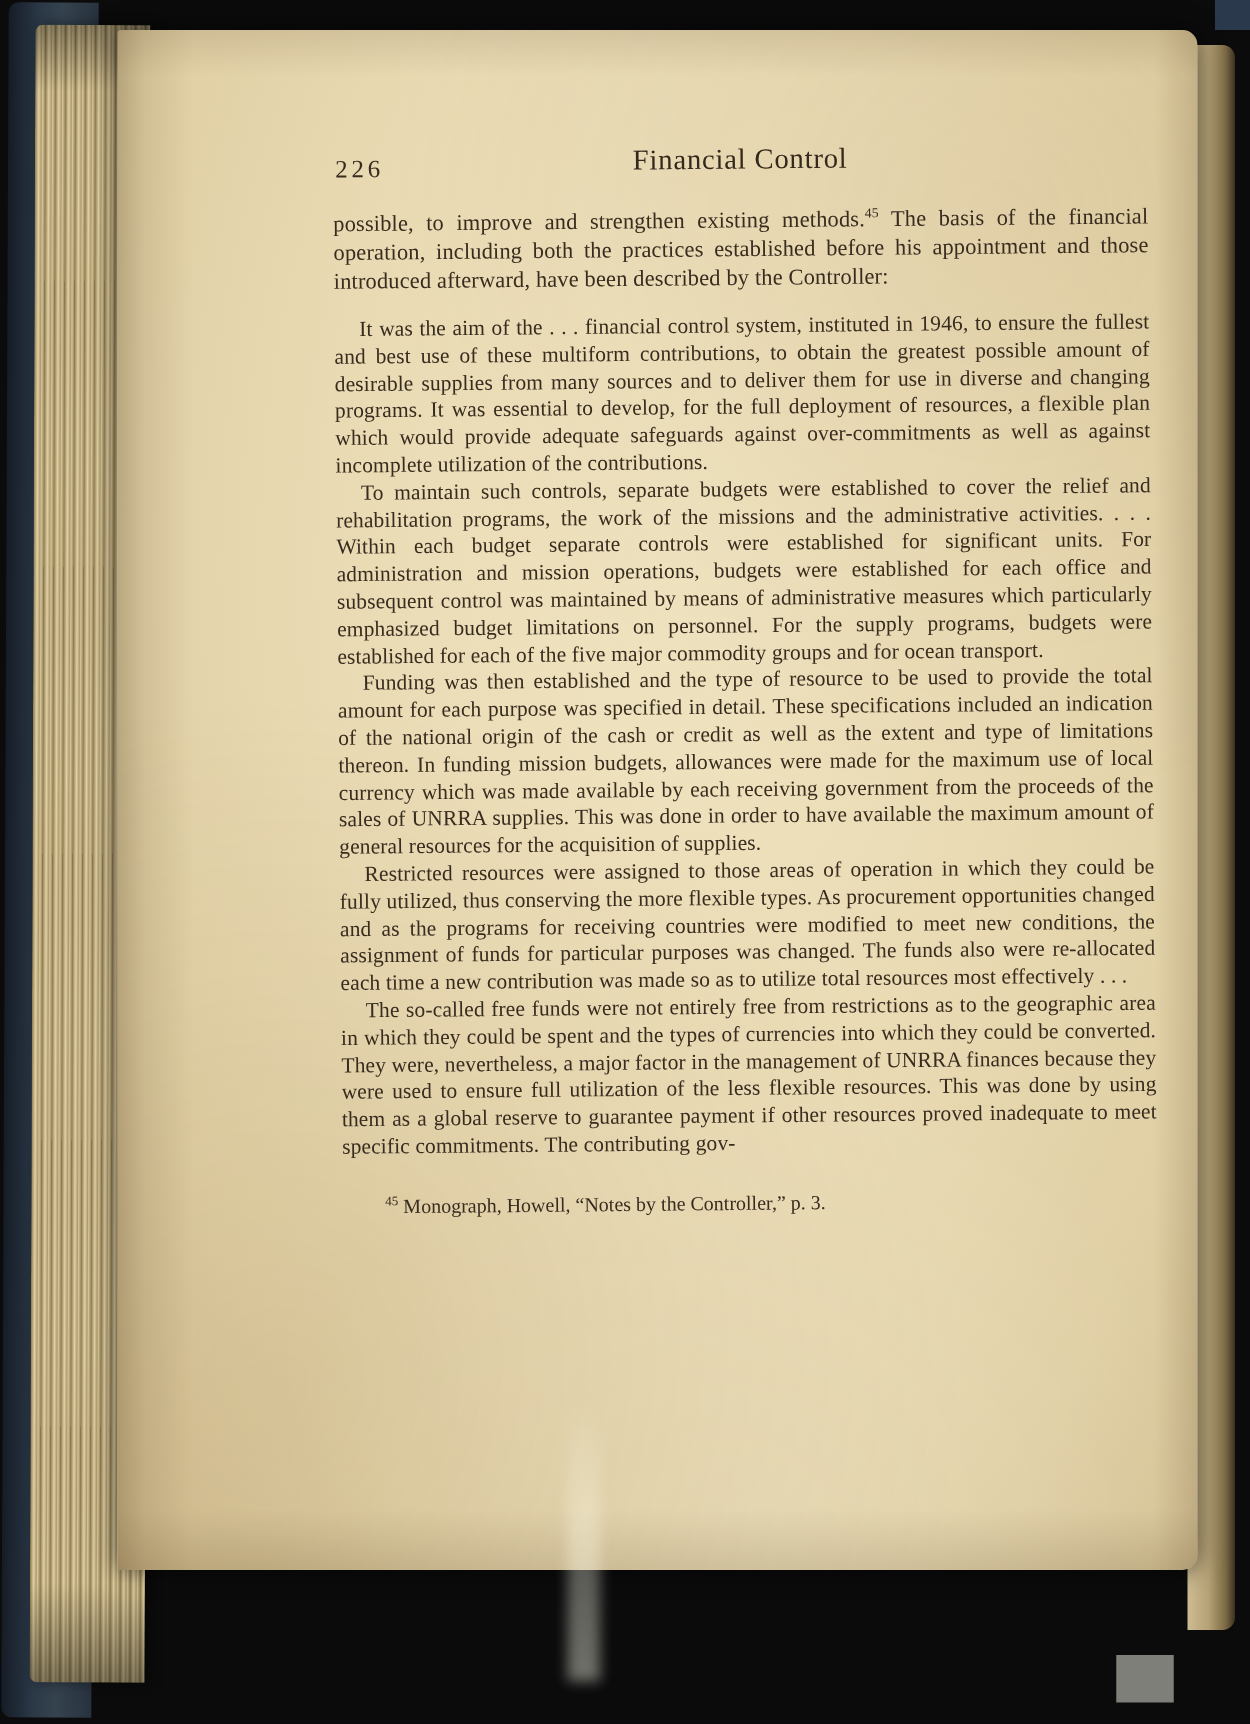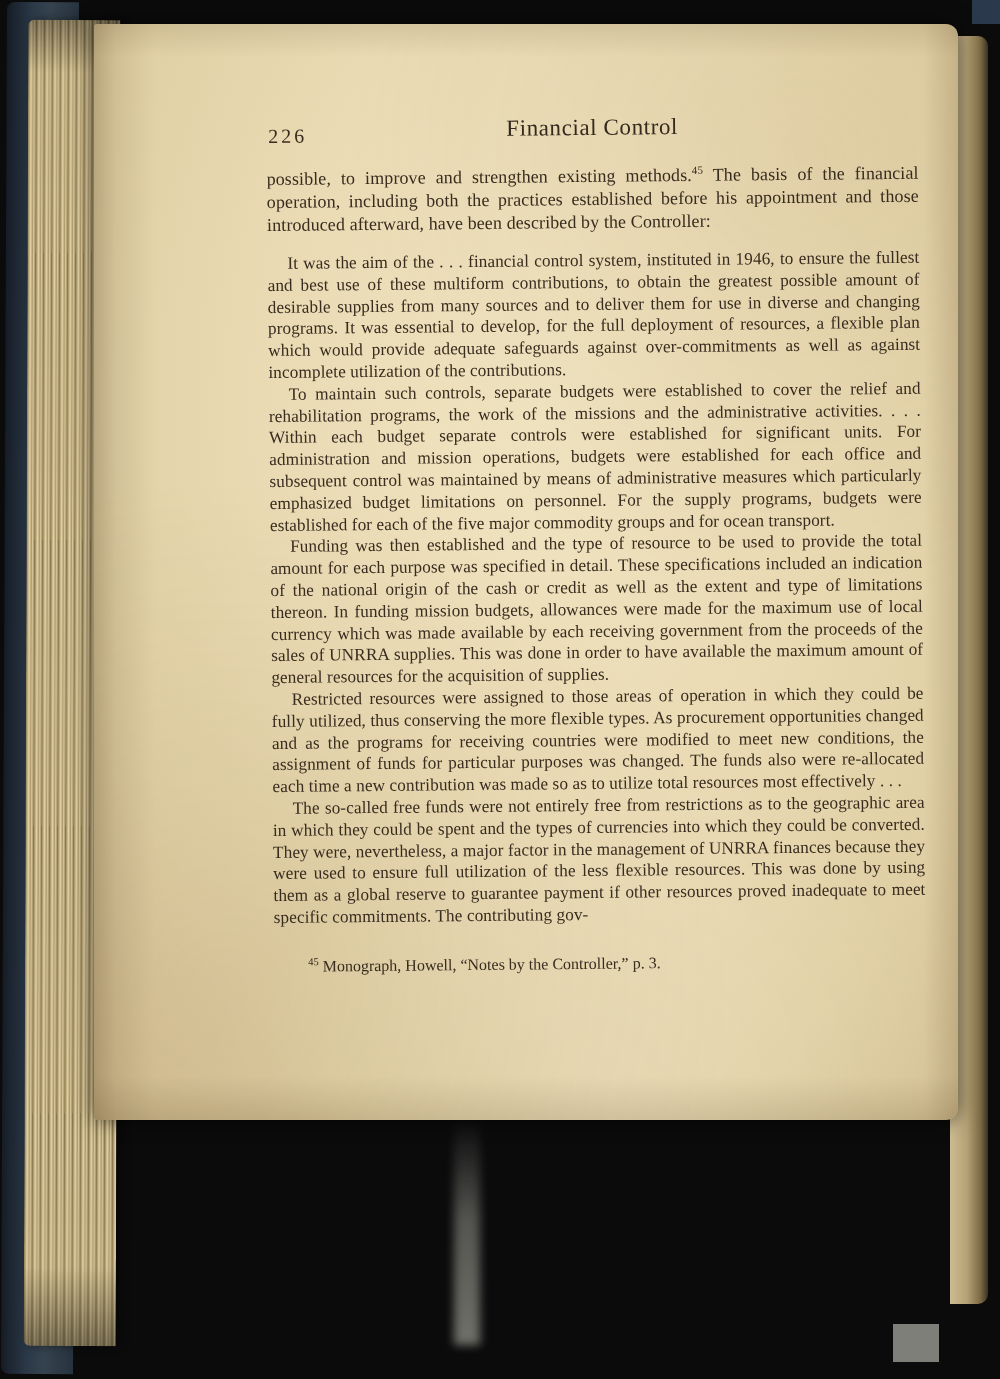--- a/index.html
+++ b/index.html
@@ -42,21 +42,21 @@
     background:#2a394b;
   }
   
   .grey-patch {
     position:absolute; left:893px; top:1324px; width:46px; height:38px;
     background:#7e7f78;
   }
 
   
   .page {
-    position:absolute; left:94px; top:24px; width:864px; height:1096px;
+    position:absolute; left:94px; top:24px; width:864px; height:1232px;
     background:
       linear-gradient(90deg, rgba(92,70,38,0.30) 0%, rgba(92,70,38,0.12) 2.5%, rgba(0,0,0,0) 7%),
       linear-gradient(270deg, rgba(110,86,48,0.22) 0%, rgba(0,0,0,0) 4%),
       linear-gradient(180deg, rgba(90,70,40,0.14) 0%, rgba(0,0,0,0) 3%, rgba(0,0,0,0) 96%, rgba(90,70,40,0.18) 100%),
       radial-gradient(ellipse at 52% 35%, #f0e4c1 0%, #e9dab3 45%, #e0cfa4 75%, #d2be91 100%);
     border-radius:3px 12px 12px 3px;
     box-shadow:0 0 20px rgba(0,0,0,0.6);
   }
   .page::before {
     content:""; position:absolute; inset:0; border-radius:inherit;

